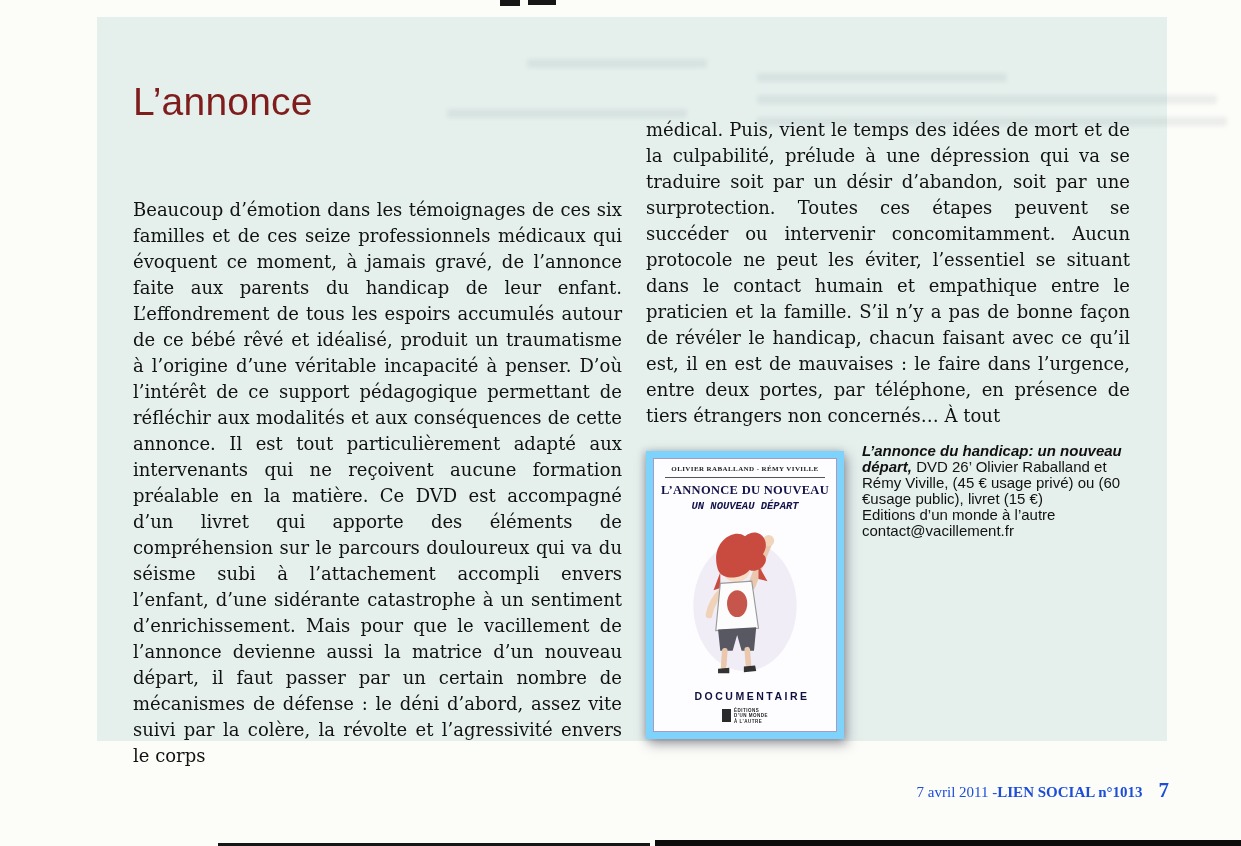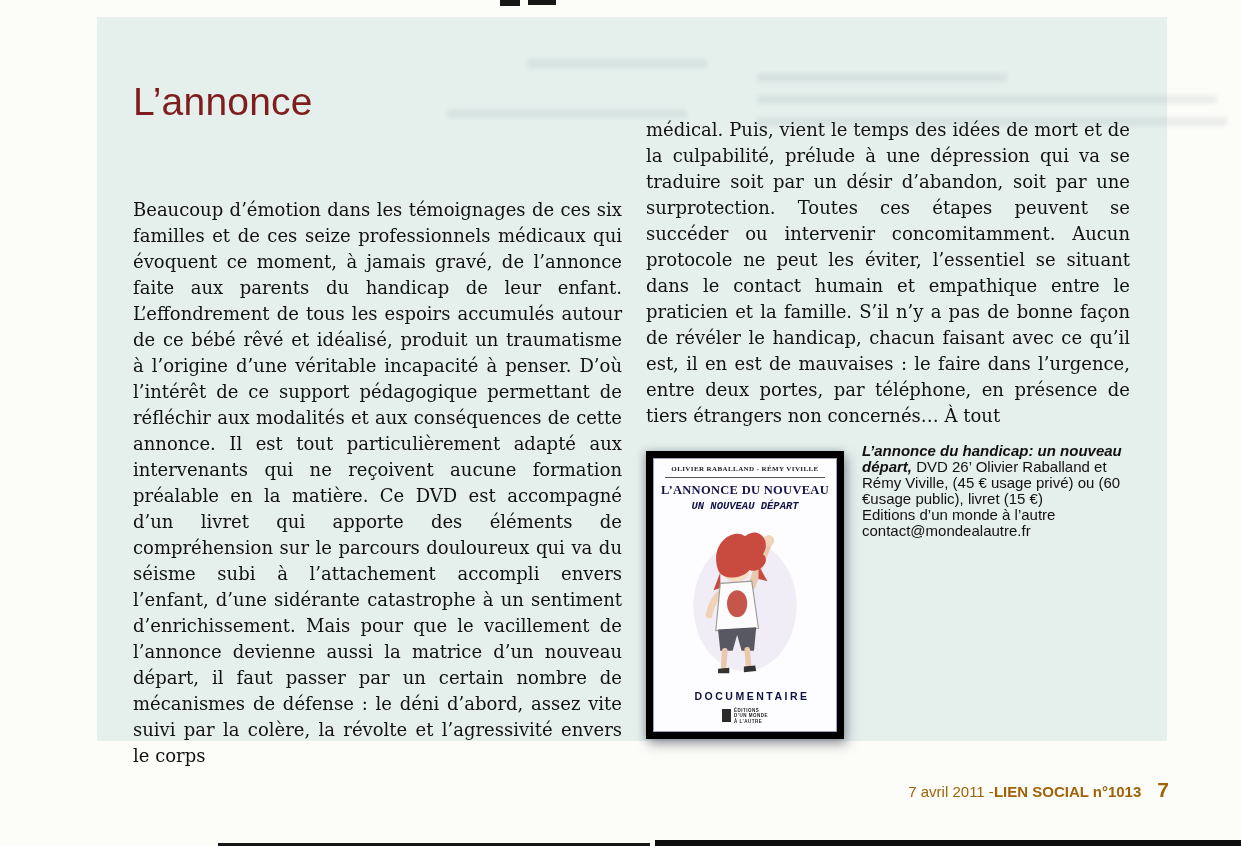--- a/index.html
+++ b/index.html
@@ -16,21 +16,21 @@
                    font-size:39px; line-height:46px; color:#7f1d1d; letter-spacing:.2px; }
 
   .body-text { font-family:"DejaVu Serif", serif; font-size:18px; line-height:26px;
                text-align:justify; color:#121212; }
 
   .col-left  { position:absolute; left:36px;  top:180px; width:489px; }
   .col-right { position:absolute; left:549px; top:100px; width:484px; }
   .col-right .p-top { margin-bottom:4px; }
 
   .dvd-cover { float:left; width:198px; height:288px; margin:8px 18px 12px 0;
-               background:#000000; position:relative;
+               background:#7dd3fc; position:relative;
                box-shadow: 3px 5px 11px rgba(70,70,85,.5), -2px 0 7px rgba(70,70,85,.28); }
   .dvd-frame { position:absolute; inset:7px; border:1px solid #a69cc2; background:#fdfdff;
                display:flex; flex-direction:column; align-items:center; padding:6px 4px 5px; }
   .dvd-authors { font-family:"Liberation Serif", serif; font-weight:bold; font-size:7px;
                  line-height:9px; letter-spacing:.4px; color:#222; white-space:nowrap; }
   .dvd-rule { width:92%; height:1px; background:#555; margin:3px 0 5px; }
   .dvd-title { font-family:"Liberation Serif", serif; font-weight:bold; font-size:12.5px;
                line-height:14px; color:#14144a; letter-spacing:.3px; white-space:nowrap; }
   .dvd-subtitle { font-family:Liberation Mono, monospace; font-style:italic; font-weight:bold;
                   font-size:10.5px; line-height:13px; color:#14144a; margin-top:3px; }
@@ -41,21 +41,21 @@
   .dvd-pub-mark { width:9px; height:13px; background:#2a2a2a; }
   .dvd-pub-lines div { font-family:"Liberation Sans", sans-serif; font-weight:bold;
                        font-size:4.5px; line-height:5.5px; letter-spacing:.5px; color:#222; }
 
   .caption { font-family:"Liberation Sans", sans-serif; font-size:15px; line-height:16px;
              color:#111; margin-top:14px; }
   .caption .bold-it { font-weight:bold; font-style:italic; }
   .caption .cap-line { display:block; }
 
   .footer { position:absolute; top:778px; right:72px; display:flex; align-items:baseline;
-            font-family:Liberation Sans, sans-serif; color:#a16207; }
+            font-family:Liberation Serif, serif; color:#1d4ed8; }
   .f-date { font-size:15px; }
   .f-journal { font-size:15px; font-weight:bold; }
   .f-page { font-size:21px; font-weight:bold; margin-left:16px; }
 
   .bleed { position:absolute; background:rgba(100,115,120,.10); filter:blur(2px); border-radius:3px; }
   .bleed1 { left:660px; top:56px;  width:250px; height:9px; }
   .bleed2 { left:660px; top:78px;  width:460px; height:9px; }
   .bleed3 { left:660px; top:100px; width:470px; height:9px; }
   .bleed4 { left:430px; top:42px;  width:180px; height:9px; }
   .bleed5 { left:350px; top:92px;  width:240px; height:9px; }
@@ -123,21 +123,21 @@
                 <div>À L’AUTRE</div>
               </div>
             </div>
           </div>
         </div>
 
 
         <div class="caption">
           <span class="bold-it">L’annonce du handicap: un nouveau départ,</span><span> DVD 26’ Olivier Raballand et Rémy Viville, (45 € usage privé) ou (60 €usage public), livret (15 €)</span>
           <span class="cap-line">Editions d’un monde à l’autre</span>
-          <span class="cap-line">contact@mondealautre.fr</span>
+          <span class="cap-line">contact@vacillement.fr</span>
         </div>
 
       </div>
     </div>
 
   </div>
 
 
   <div class="footer">
     <span class="f-date">7 avril 2011 - </span>

